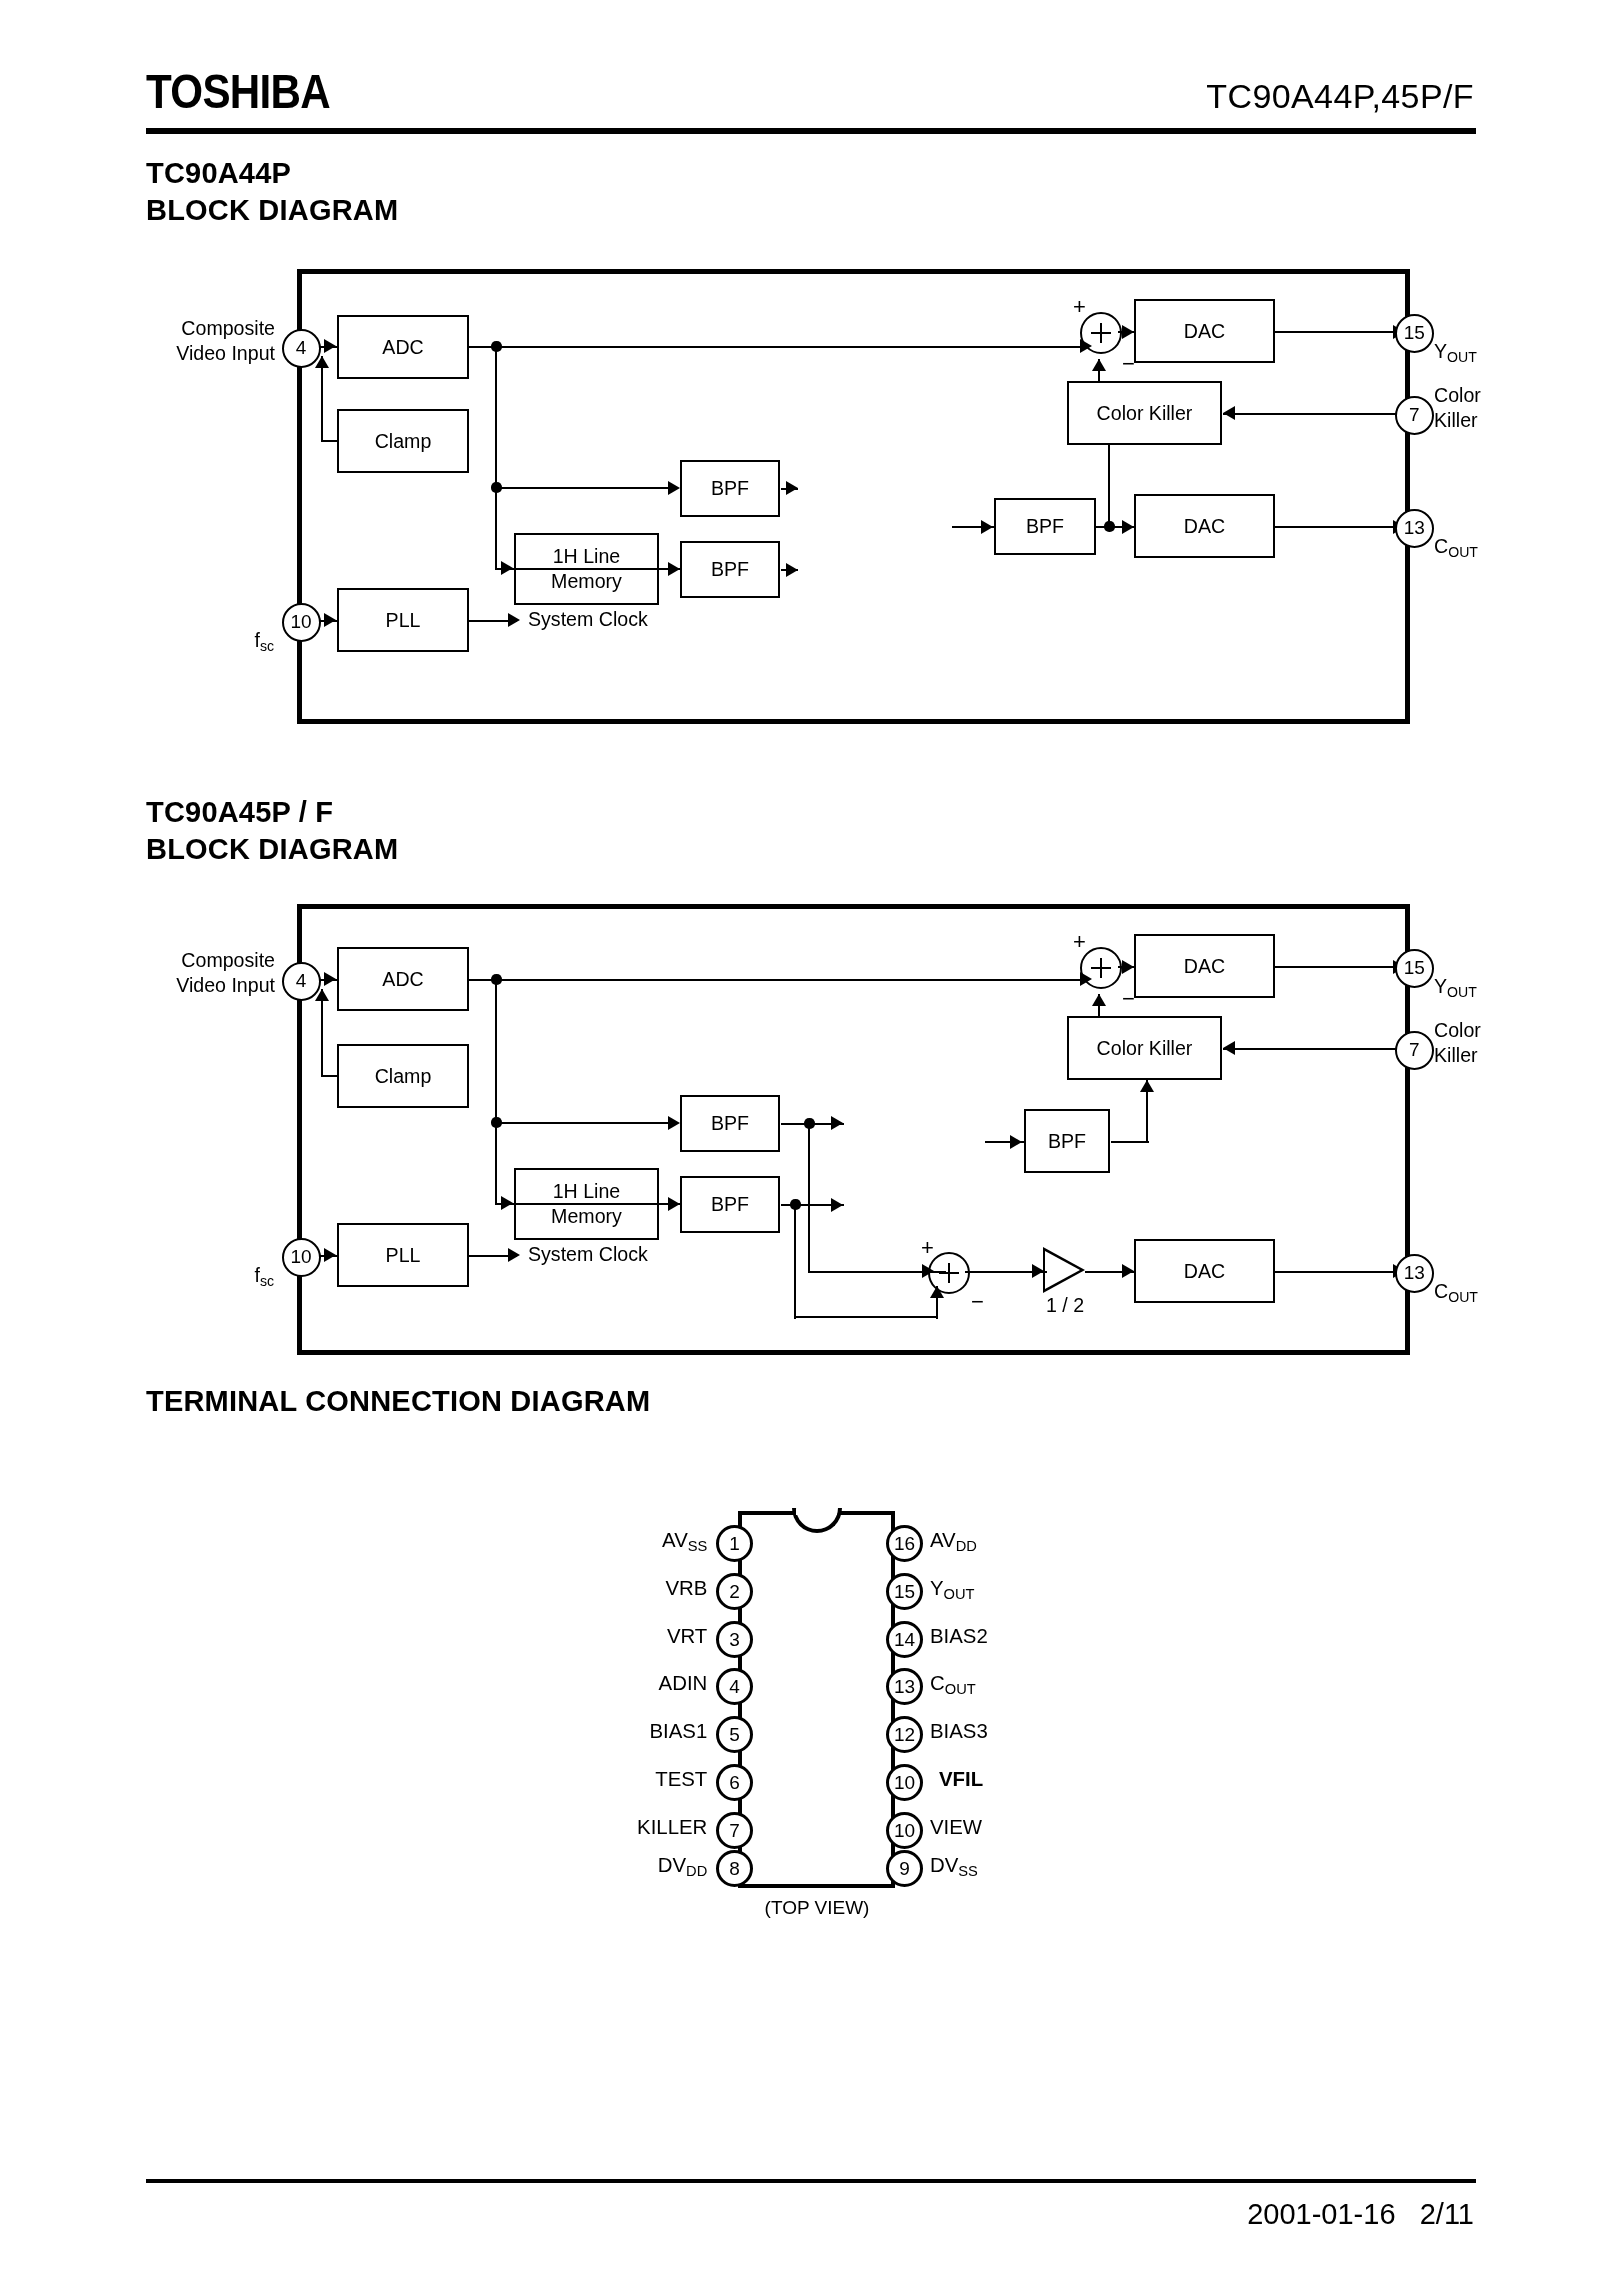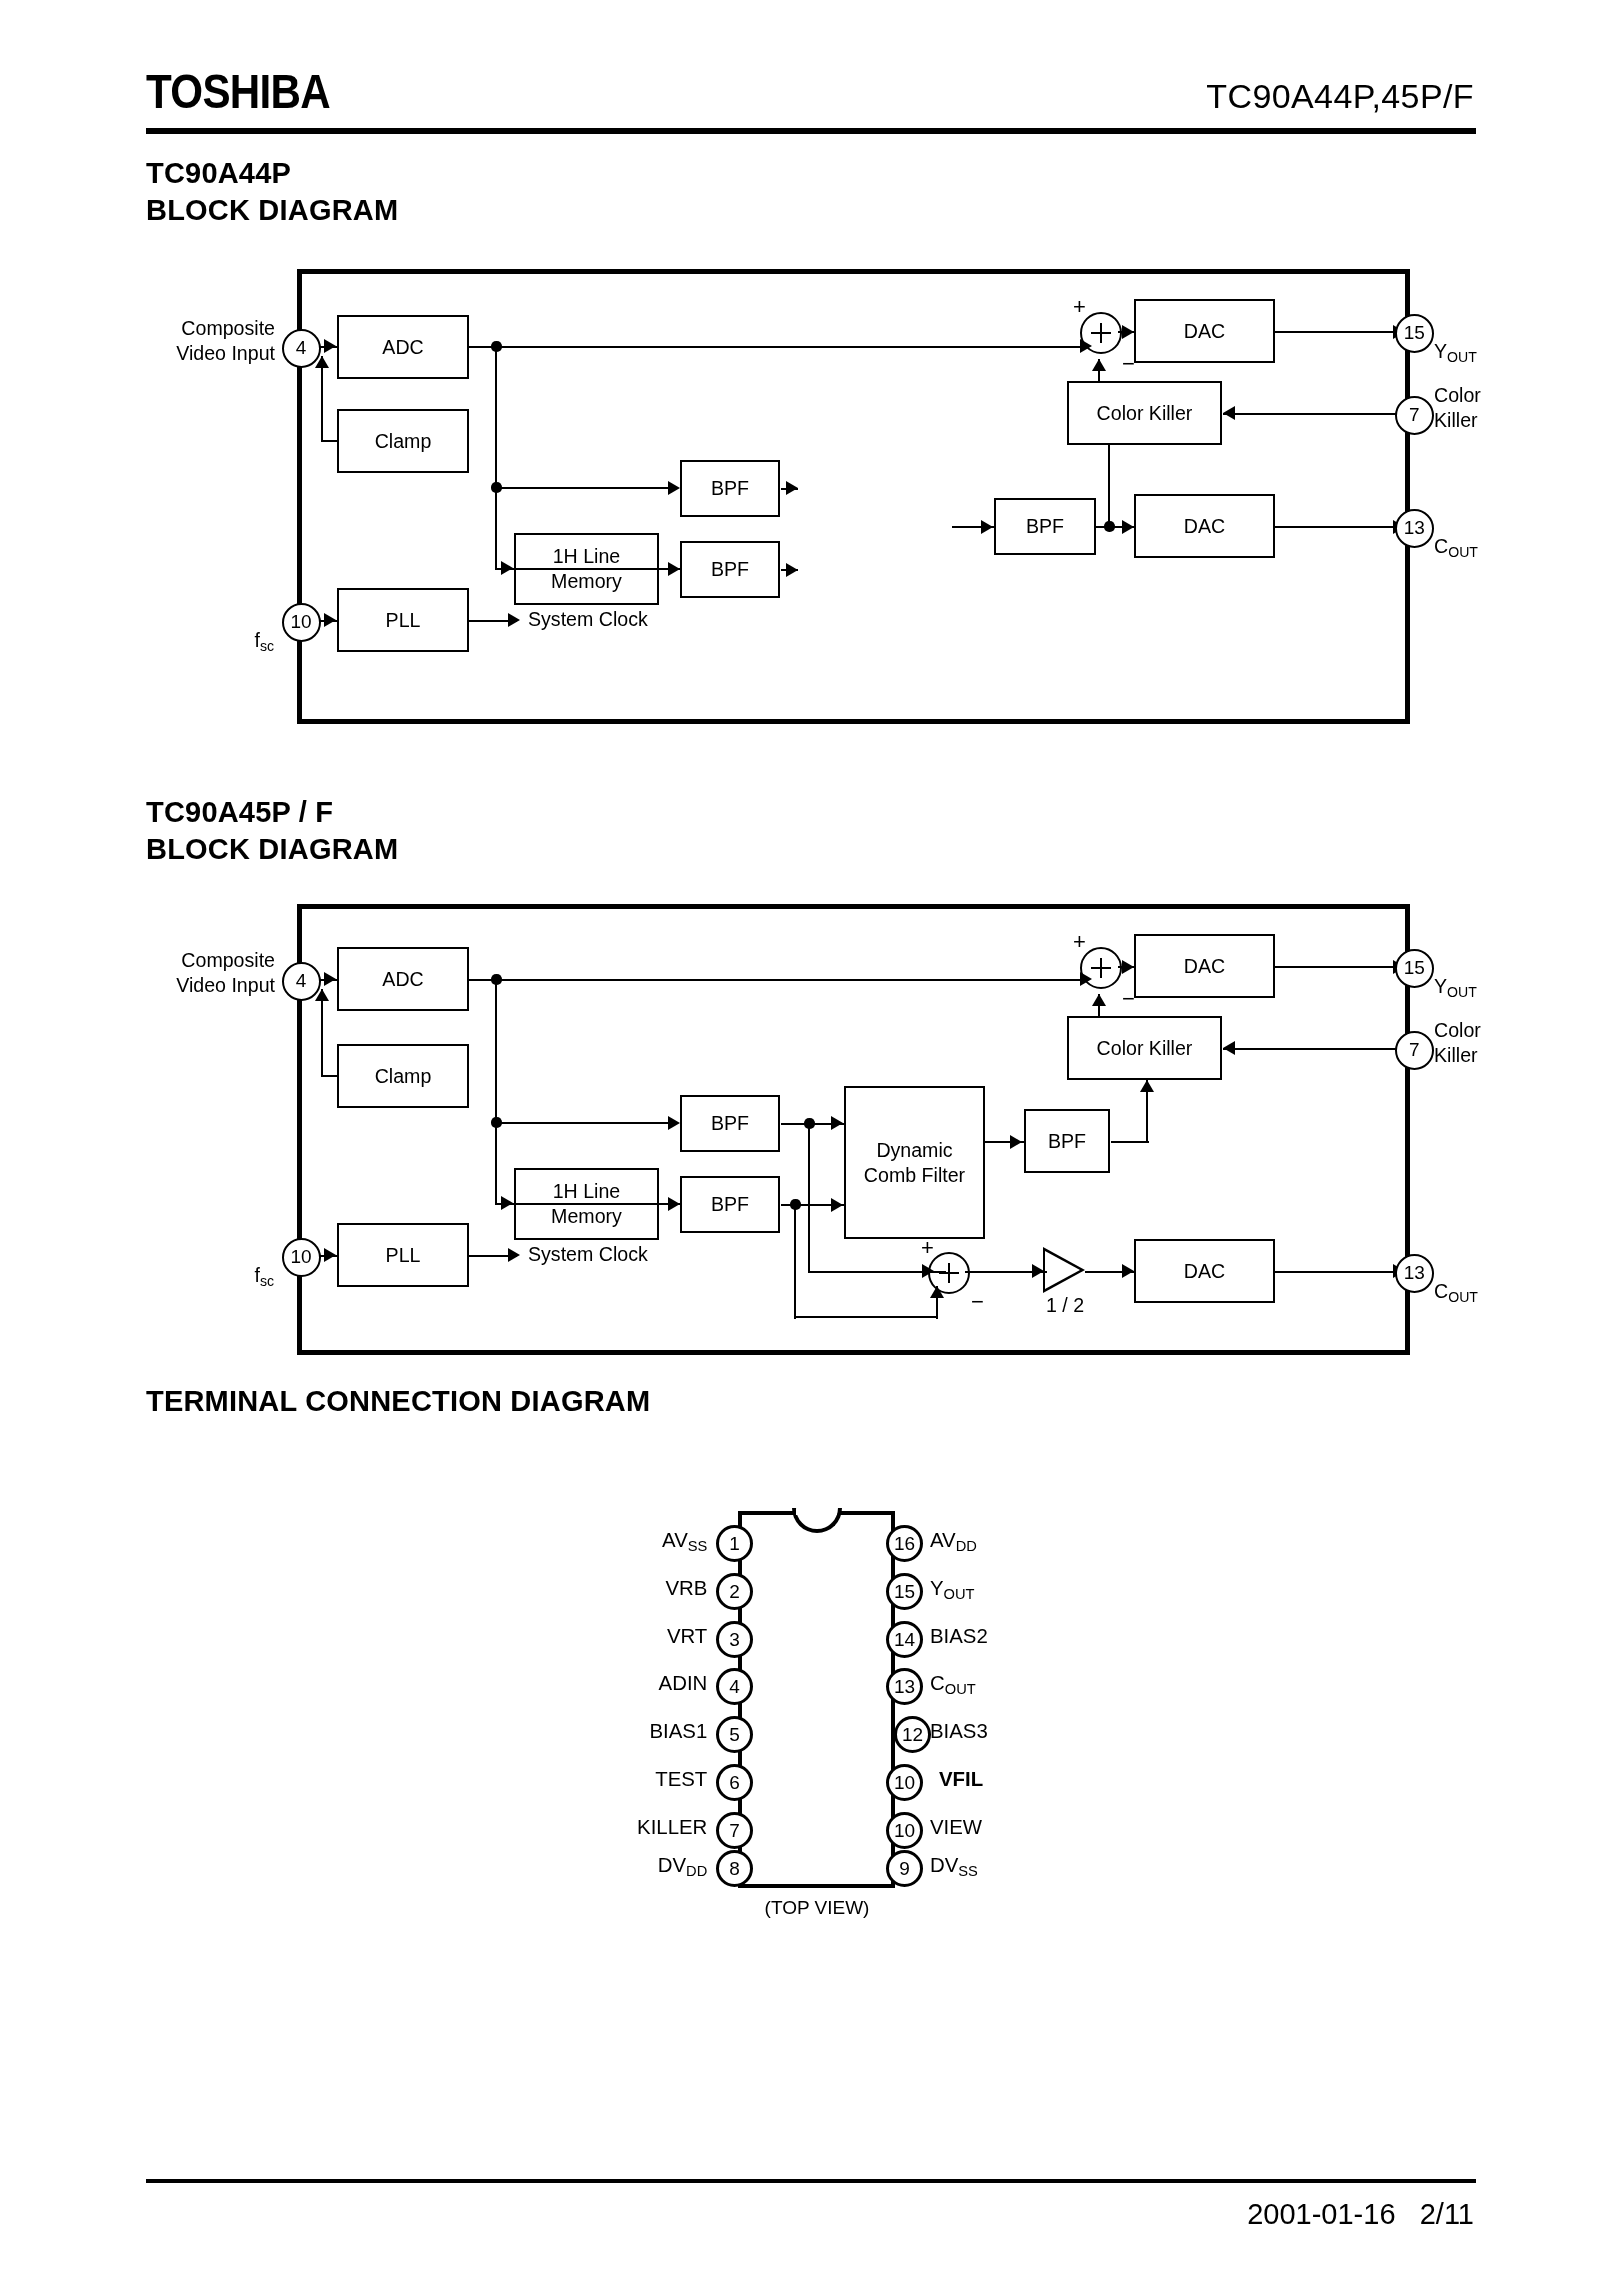--- a/index.html
+++ b/index.html
@@ -212,22 +212,20 @@
 
   <div class="frame" style="left:297px;top:904px;width:1113px;height:451px;">
 
     <div class="blk" style="left:35px;top:38px;width:132px;height:64px;">ADC</div>
     <div class="blk" style="left:35px;top:135px;width:132px;height:64px;">Clamp</div>
     <div class="blk" style="left:35px;top:314px;width:132px;height:64px;">PLL</div>
     <div class="blk" style="left:212px;top:259px;width:145px;height:72px;">1H Line
 Memory</div>
     <div class="blk" style="left:378px;top:186px;width:100px;height:57px;">BPF</div>
     <div class="blk" style="left:378px;top:267px;width:100px;height:57px;">BPF</div>
-    <div class="blk" style="left:542px;top:177px;width:141px;height:153px;">Dynamic
-Comb Filter</div>
     <div class="blk" style="left:722px;top:200px;width:86px;height:64px;">BPF</div>
     <div class="blk" style="left:765px;top:107px;width:155px;height:64px;">Color Killer</div>
     <div class="blk" style="left:832px;top:25px;width:141px;height:64px;">DAC</div>
     <div class="blk" style="left:832px;top:330px;width:141px;height:64px;">DAC</div>
 
     <div class="sum" style="left:797px;top:57px;"></div>
     <div class="sign" style="left:771px;top:22px;">+</div>
     <div class="sign" style="left:820px;top:79px;">−</div>
 
     <div class="sum" style="left:645px;top:362px;"></div>
@@ -384,21 +382,21 @@
     <div class="pinc" style="left:289px;top:126px;">14</div>
     <div class="pname" style="left:333px;top:126px;">
       <span>BIAS2</span><span class="sub"></span>
     </div>
 
     <div class="pinc" style="left:289px;top:173px;">13</div>
     <div class="pname" style="left:333px;top:173px;">
       <span>C</span><span class="sub">OUT</span>
     </div>
 
-    <div class="pinc" style="left:297px;top:221px;">12</div>
+    <div class="pinc" style="left:289px;top:221px;">12</div>
     <div class="pname" style="left:333px;top:221px;">
       <span>BIAS3</span><span class="sub"></span>
     </div>
 
     <div class="pinc" style="left:289px;top:269px;">10</div>
     <div class="pname" style="left:342px;top:269px;font-weight:bold;">
       <span>VFIL</span><span class="sub"></span>
     </div>
 
     <div class="pinc" style="left:289px;top:317px;">10</div>

